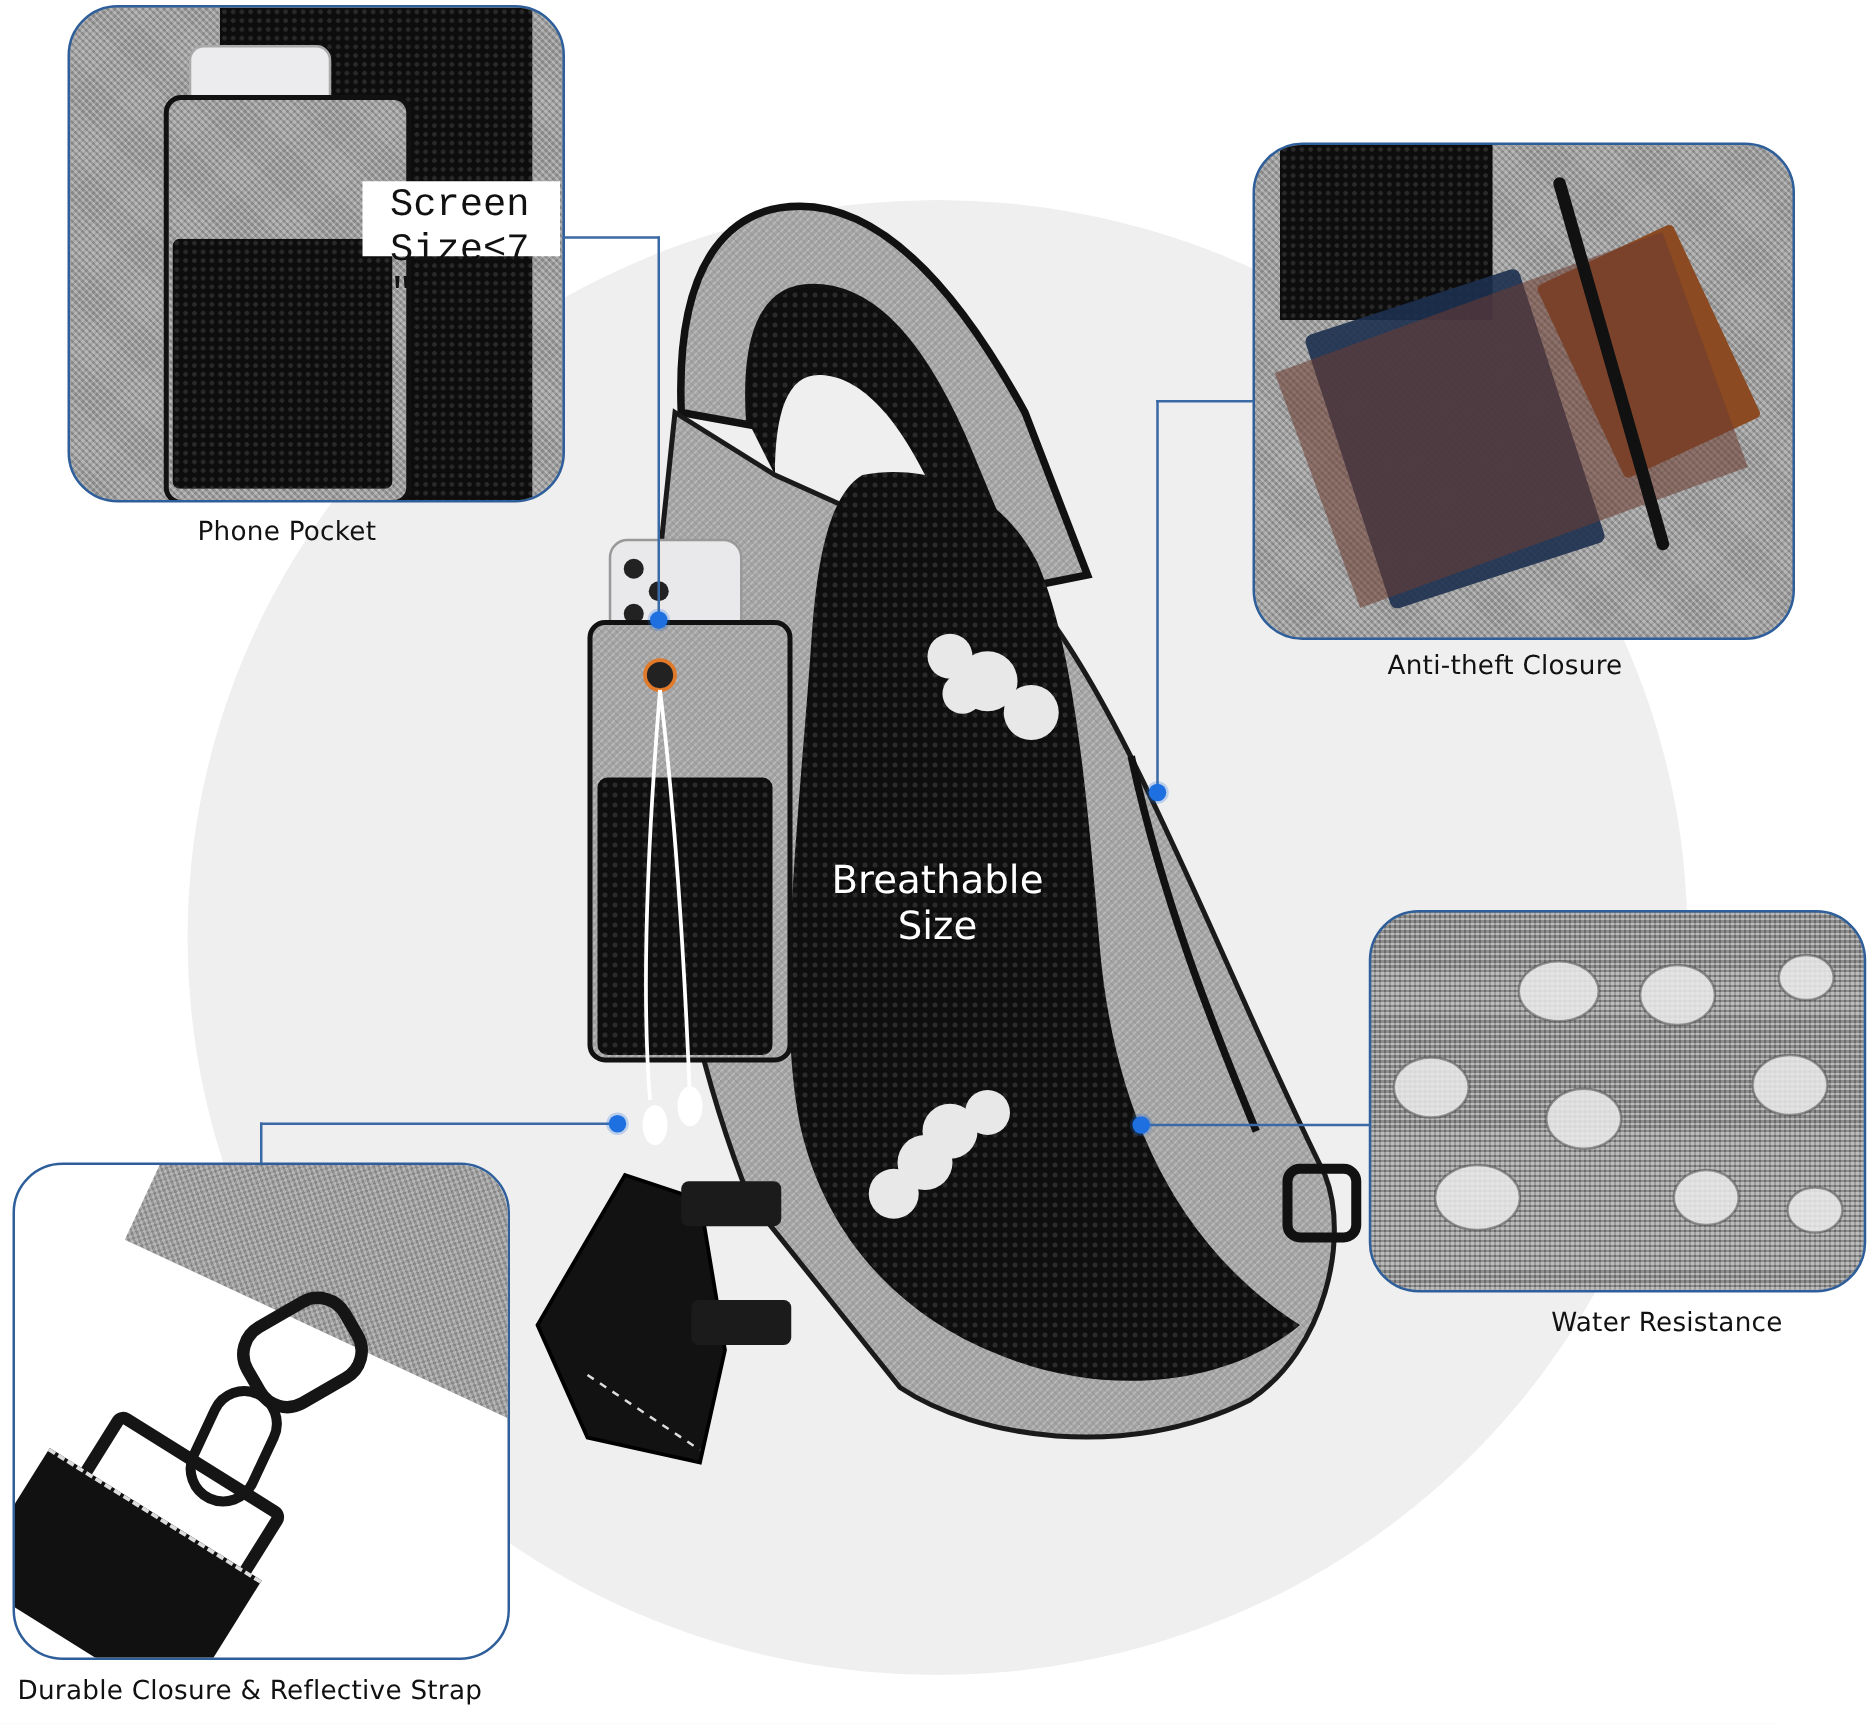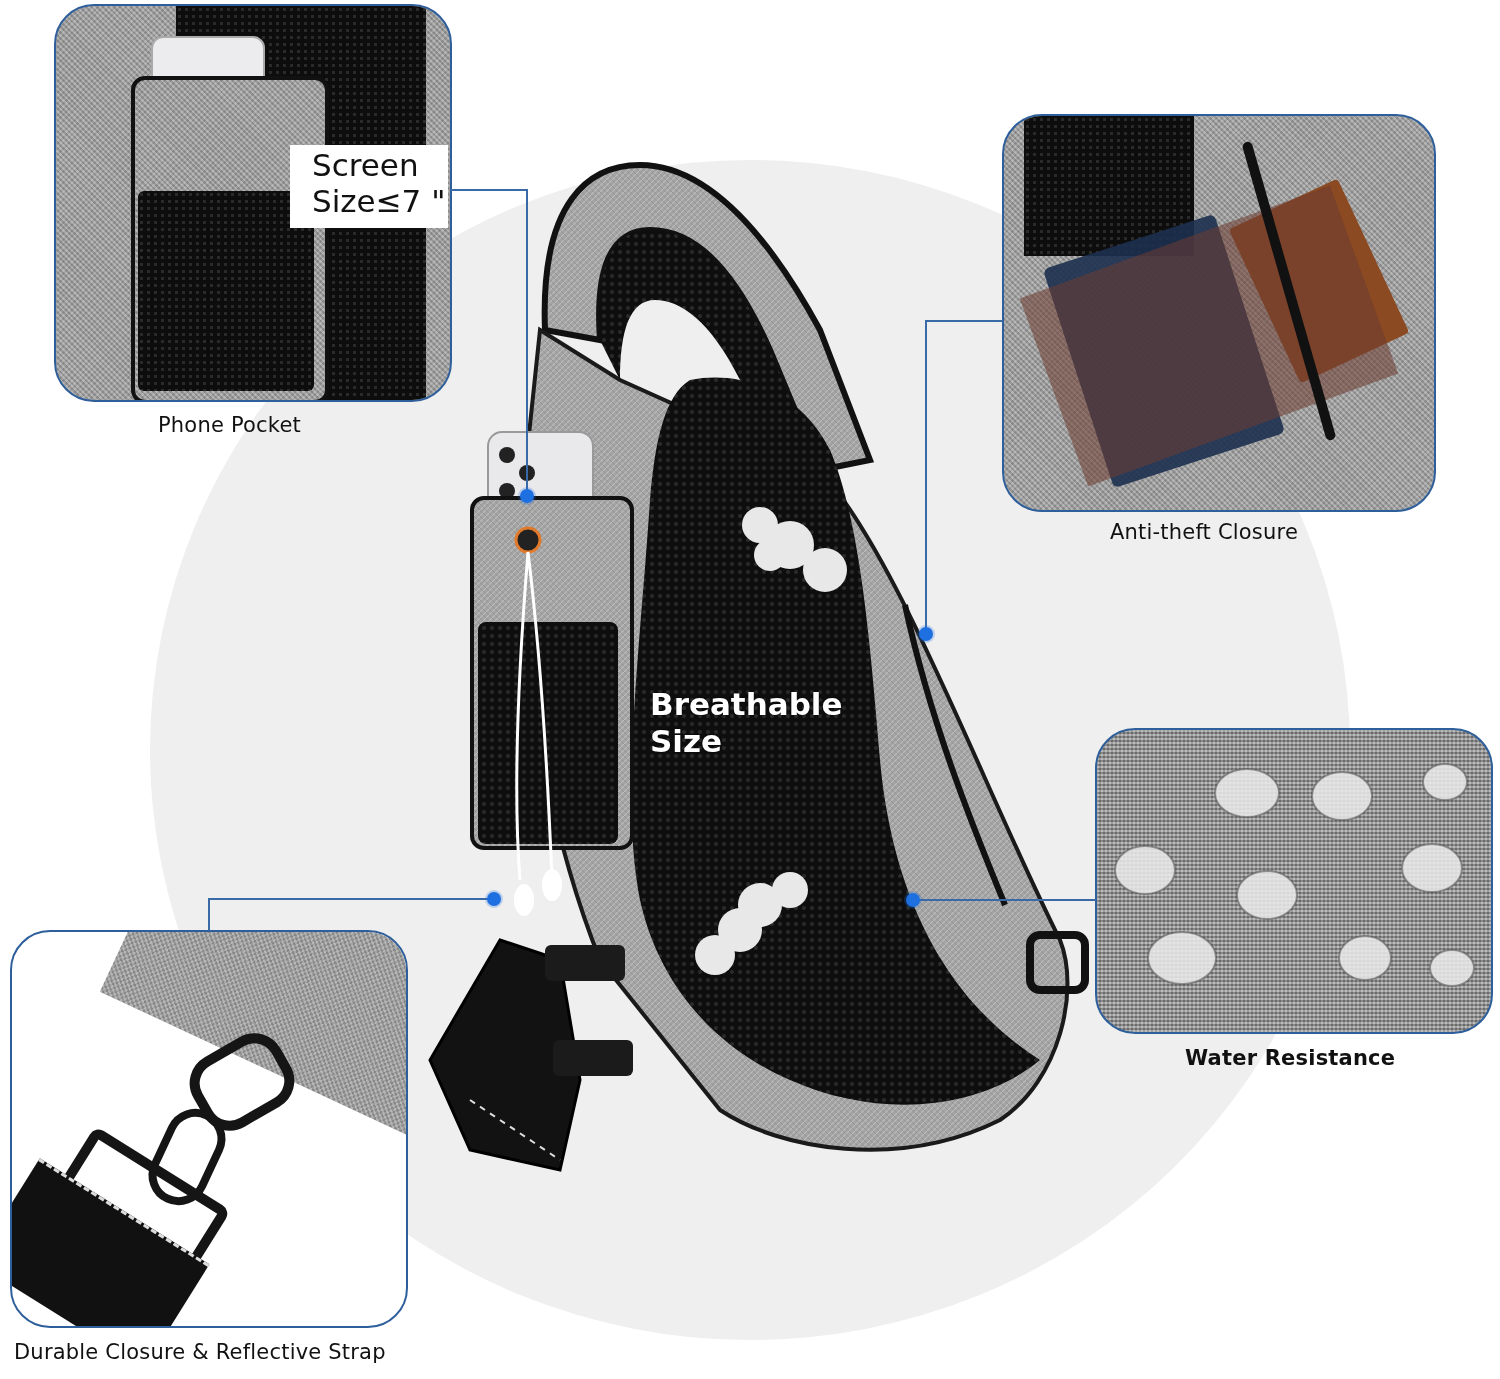--- a/index.html
+++ b/index.html
@@ -10,21 +10,21 @@
   .line{position:absolute;background:#3a6aa6;}
   .dot{position:absolute;width:14px;height:14px;border-radius:50%;background:#1e6fe0;box-shadow:0 0 0 2px rgba(30,111,224,.25);}
   .fabric{background:
       repeating-linear-gradient(45deg,rgba(255,255,255,.18) 0 2px,rgba(0,0,0,.08) 2px 4px),
       repeating-linear-gradient(-45deg,rgba(255,255,255,.12) 0 2px,rgba(0,0,0,.06) 2px 4px),
       #9b9b9b;}
   .mesh{background:
       radial-gradient(circle,#2a2a2a 1.6px,transparent 2px) 0 0/7px 7px,
       #0d0d0d;}
   .label-box{position:absolute;background:#fff;}
-  .overlay-text{position:absolute;color:#fff;font-weight:bold;font-size:31px;line-height:37px;text-shadow:0 0 2px #000;}
+  .overlay-text{position:absolute;color:#fff;font-weight:normal;font-size:31px;text-align:center;line-height:37px;text-shadow:0 0 2px #000;}
 </style>
 </head>
 <body>
 
 <div class="bg-circle"></div>
 
 <svg style="position:absolute;left:0;top:0" width="1500" height="1379" viewBox="0 0 1500 1379">
   <defs>
     <pattern id="fab" width="6" height="6" patternUnits="userSpaceOnUse">
       <rect width="6" height="6" fill="#a3a3a3"></rect>
@@ -82,21 +82,21 @@
   <div>Breathable</div>
   <div>Size</div>
 </div>
 
 <div class="inset fabric" style="left:54px;top:4px;width:398px;height:398px;">
   <div class="mesh" style="position:absolute;left:120px;top:0;width:250px;height:398px;border-radius:0 0 0 30px;"></div>
   <div style="position:absolute;left:95px;top:30px;width:110px;height:80px;background:#ececef;border-radius:12px;border:2px solid #aaa;"></div>
   <div class="fabric" style="position:absolute;left:75px;top:70px;width:190px;height:320px;border:4px solid #111;border-radius:14px;"></div>
   <div class="mesh" style="position:absolute;left:82px;top:185px;width:176px;height:200px;border-radius:6px;"></div>
 </div>
-<div class="label-box" style="left:290px;top:145px;width:158px;height:83px;">
+<div class="label-box" style="left:290px;top:145px;width:158px;height:60px;font-family:Liberation Mono, monospace;">
   <div style="position:absolute;left:22px;top:2px;font-size:31px;color:#111;">Screen</div>
   <div style="position:absolute;left:22px;top:38px;font-size:31px;color:#111;">Size≤7 "</div>
 </div>
 <div class="caption" style="left:158px;top:413px;">Phone Pocket</div>
 
 <div class="line" style="left:450px;top:189px;width:77px;height:2px;"></div>
 <div class="line" style="left:526px;top:189px;width:2px;height:306px;"></div>
 <div class="dot" style="left:520px;top:489px;"></div>
 
 <div class="inset fabric" style="left:1002px;top:114px;width:434px;height:398px;">
@@ -123,21 +123,21 @@
       <ellipse cx="348" cy="52" rx="22" ry="18"></ellipse>
       <ellipse cx="48" cy="140" rx="30" ry="24"></ellipse>
       <ellipse cx="170" cy="165" rx="30" ry="24"></ellipse>
       <ellipse cx="335" cy="138" rx="30" ry="24"></ellipse>
       <ellipse cx="85" cy="228" rx="34" ry="26"></ellipse>
       <ellipse cx="268" cy="228" rx="26" ry="22"></ellipse>
       <ellipse cx="355" cy="238" rx="22" ry="18"></ellipse>
     </g>
   </svg>
 </div>
-<div class="caption" style="left:1185px;top:1046px;font-weight:bold;">Water Resistance</div>
+<div class="caption" style="left:1241px;top:1046px;">Water Resistance</div>
 
 <div class="line" style="left:913px;top:899px;width:183px;height:2px;"></div>
 <div class="dot" style="left:906px;top:893px;"></div>
 
 <div class="inset" style="left:10px;top:930px;width:398px;height:398px;background:#fff;">
   <div class="fabric" style="position:absolute;left:110px;top:-40px;width:340px;height:180px;transform:rotate(25deg);"></div>
   <div style="position:absolute;left:180px;top:110px;width:100px;height:80px;border:10px solid #151515;border-radius:30px;transform:rotate(-30deg);box-sizing:border-box;"></div>
   <div style="position:absolute;left:145px;top:175px;width:60px;height:100px;border:8px solid #151515;border-radius:30px;transform:rotate(25deg);box-sizing:border-box;"></div>
   <div style="position:absolute;left:50px;top:230px;width:160px;height:80px;border:10px solid #151515;border-radius:10px;transform:rotate(32deg);box-sizing:border-box;"></div>
   <div style="position:absolute;left:-20px;top:270px;width:200px;height:120px;background:#111;transform:rotate(32deg);border-top:3px dashed #ddd;"></div>

